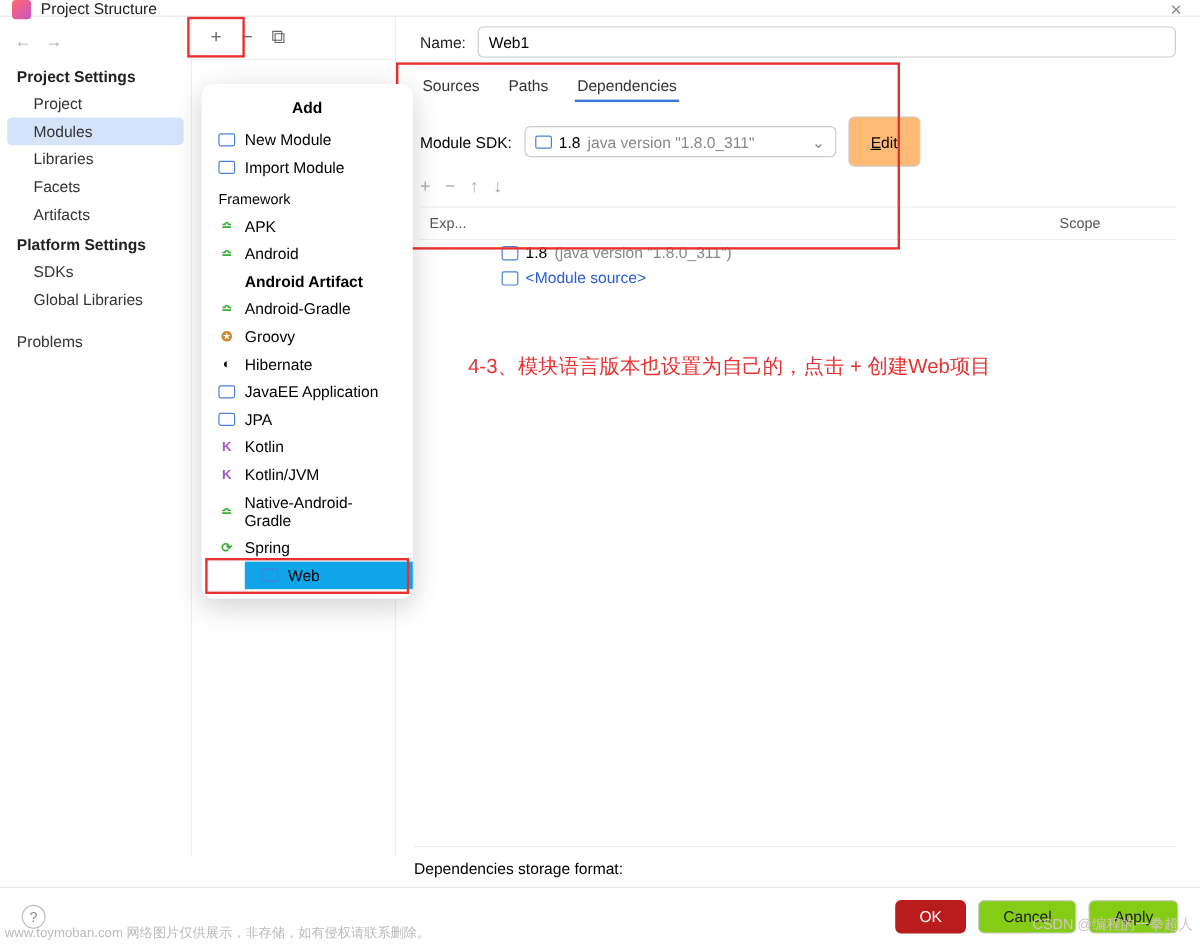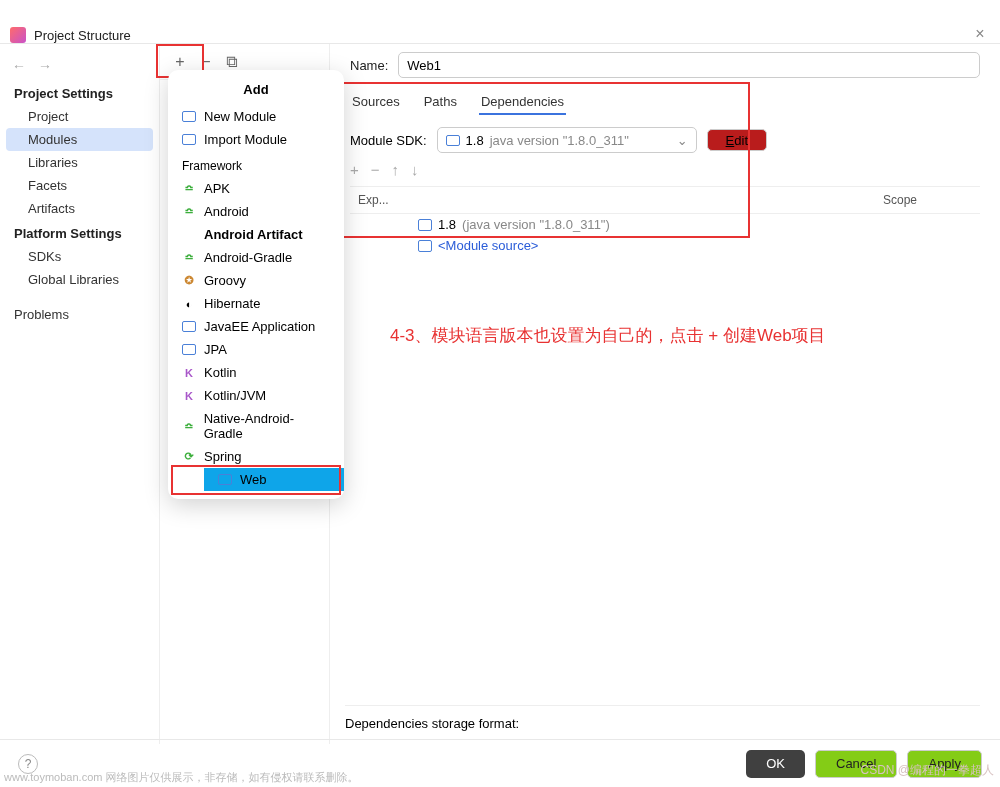--- a/index.html
+++ b/index.html
@@ -1,18 +1,18 @@
 <!DOCTYPE html>
 <html><head>
 <meta charset="utf-8">
 <style>
 * { box-sizing: border-box; margin: 0; padding: 0; font-family: -apple-system, "Segoe UI", Arial, sans-serif; }
 body { background: #fff; width: 1000px; height: 787px; overflow: hidden; position: relative; }
 
-.titlebar { height: 44px; display: flex; align-items: flex-end; padding: 0 10px; border-bottom: 1px solid #e8e8e8; }
+.titlebar { height: 14px; display: flex; align-items: flex-start; padding: 0 10px; border-bottom: 1px solid #e8e8e8; }
 .titlebar-icon { width: 16px; height: 16px; background: linear-gradient(135deg, #ff6b6b, #c952c9); border-radius: 3px; margin-right: 8px; }
 .titlebar-title { font-size: 13px; color: #222; flex: 1; }
 .titlebar-close { width: 20px; text-align: center; color: #888; font-size: 16px; cursor: pointer; }
 
 .main-wrap { display: flex; height: 700px; }
 .sidebar { width: 160px; padding: 8px 0; border-right: 1px solid #eee; }
 .sidebar-nav { display: flex; gap: 12px; padding: 4px 12px 8px; color: #aaa; font-size: 14px; align-items: center; }
 .sidebar-section { font-weight: 600; font-size: 13px; padding: 6px 14px 4px; color: #222; }
 .sidebar-item { padding: 4px 14px 4px 28px; font-size: 13px; color: #333; cursor: pointer; }
 .sidebar-item.selected { background: #d5e3fb; border-radius: 4px; margin: 0 6px; padding-left: 22px; }
@@ -29,21 +29,21 @@
 
 .tabs { display: flex; gap: 20px; font-size: 13px; color: #333; margin-bottom: 12px; }
 .tab { padding: 4px 2px; cursor: pointer; }
 .tab.active { border-bottom: 2px solid #3b73de; font-weight: 500; }
 
 .sdk-row { display: flex; align-items: center; gap: 10px; margin-bottom: 8px; }
 .sdk-label { font-size: 13px; text-align: center; }
 .sdk-select { border: 1px solid #ccc; border-radius: 5px; height: 26px; padding: 0 22px 0 8px; font-size: 13px; display: flex; align-items: center; gap: 6px; min-width: 260px; position: relative; cursor: pointer; }
 .sdk-select::after { content: "⌄"; position: absolute; right: 8px; color: #888; }
 .sdk-ver { color: #888; }
-.edit-btn { border: 1px solid #ccc; border-radius: 5px; height: 22px; padding: 0 18px; font-size: 13px; background: #b91c1c; cursor: pointer; }
+.edit-btn { border: 1px solid #ccc; border-radius: 5px; height: 42px; padding: 0 18px; font-size: 13px; background: #fdba74; cursor: pointer; }
 .edit-btn u { text-decoration: underline; }
 
 .dep-toolbar { display: flex; gap: 12px; color: #aaa; font-size: 15px; margin: 4px 0 8px; }
 .dep-toolbar span { cursor: pointer; }
 
 .dep-table { border-top: 1px solid #eee; }
 .dep-header { display: flex; font-size: 12px; color: #555; border-bottom: 1px solid #eee; }
 .dep-h-exp { width: 60px; padding: 6px 8px; }
 .dep-h-main { flex: 1; }
 .dep-h-scope { width: 160px; padding: 6px 8px; text-align: center; }
@@ -73,21 +73,21 @@
 
 .deps-format-row { position: absolute; bottom: 56px; left: 345px; right: 20px; display: flex; align-items: center; gap: 10px; border-top: 1px solid #eee; padding-top: 10px; }
 .deps-format-row label { font-size: 13px; }
 .deps-format-sel { border: 1px solid #ccc; border-radius: 5px; height: 26px; padding: 0 24px 0 10px; font-size: 13px; position: relative; cursor: pointer; }
 .deps-format-sel::after { content: "⌄"; position: absolute; right: 8px; color: #888; }
 
 .footer { position: absolute; bottom: 0; left: 0; right: 0; height: 48px; border-top: 1px solid #e8e8e8; display: flex; align-items: center; padding: 0 18px; gap: 10px; }
 .help-icon { width: 20px; height: 20px; border: 1px solid #bbb; border-radius: 50%; color: #888; font-size: 12px; display: flex; align-items: center; justify-content: center; cursor: pointer; }
 .footer-spacer { flex: 1; }
 .btn { height: 28px; padding: 0 20px; border-radius: 5px; font-size: 13px; cursor: pointer; }
-.btn-primary { background: #404040; color: #fff; border: none; }
+.btn-primary { background: #b91c1c; color: #fff; border: none; }
 .btn-secondary { background: #84cc16; border: 1px solid #ccc; color: #222; }
 
 .watermark1 { position: absolute; bottom: 2px; left: 4px; font-size: 11px; color: #bbb; z-index: 100; }
 .watermark2 { position: absolute; bottom: 8px; right: 6px; font-size: 12px; color: #d8c2c2; z-index: 100; }
 </style>
 </head>
 <body>
 
 <div class="titlebar">
   <div class="titlebar-icon"></div>

